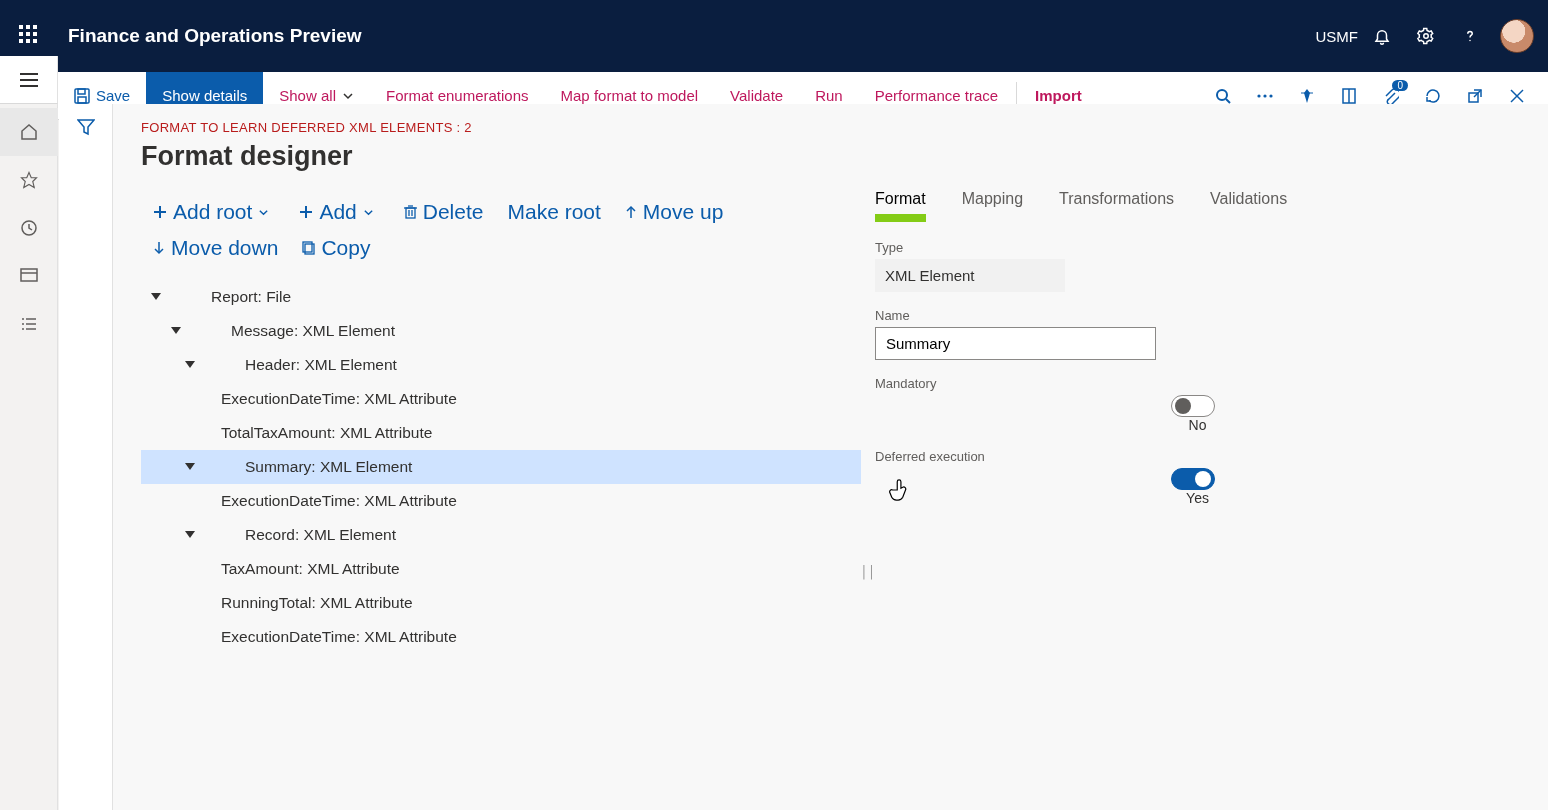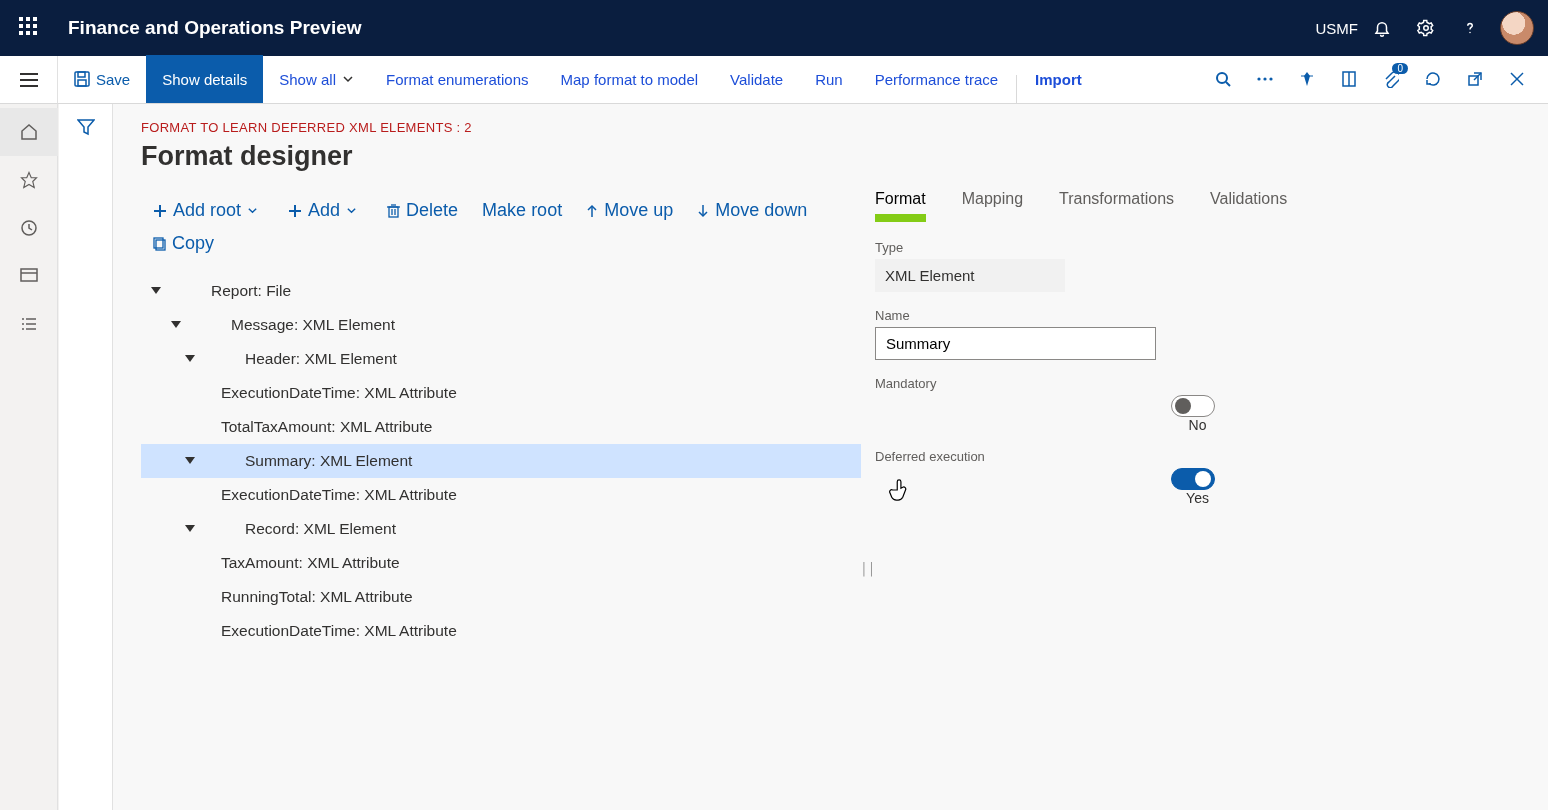--- a/index.html
+++ b/index.html
@@ -10,21 +10,21 @@
     color: #323130;
     background: #f3f2f1;
     width: 1548px;
     height: 810px;
     overflow: hidden;
   }
   
   .topbar {
     background: #0a1e3f;
     color: #fff;
-    height: 56px;
+    height: 72px;
     display: flex;
     align-items: center;
     padding: 0 14px;
   }
   .topbar .waffle {
     width: 28px; text-align:center; font-size:18px;
   }
   .topbar .brand {
     font-size: 19px; font-weight:600; margin-left: 26px;
   }
@@ -49,27 +49,27 @@
     width:34px;height:34px;border-radius:50%;
     background: radial-gradient(circle at 40% 35%, #f4d6c4 0 40%, #c98a6a 41% 100%);
     border:1px solid #6b3f2b;
     margin-left:8px;
   }
   
   .actionbar {
     background:#fff;
     border-bottom:1px solid #d9d9d9;
     height:48px;
-    display:flex; align-items:flex-end;
+    display:flex; align-items:center;
     padding-left:58px;
   }
   .actionbar .abtn {
     display:flex; align-items:center;
     padding:0 16px; height:48px;
-    font-size:15px; color:#1d4ed8;
+    font-size:15px; color:#be185d;
     cursor:pointer;
   }
   .actionbar .abtn.save { color:#0b5cab; }
   .actionbar .abtn.save svg { margin-right:6px; }
   .actionbar .abtn.active { background:#0b5cab; color:#fff; }
   .actionbar .abtn.import { font-weight:600; }
   .actionbar .sep { width:1px; height:28px; background:#d9d9d9; margin:0 2px;}
   .actionbar .rightset { margin-left:auto; display:flex; align-items:center; padding-right:10px;}
   .actionbar .ricon {
     width:42px; height:48px; display:flex; align-items:center; justify-content:center;
@@ -106,21 +106,21 @@
   
   .main {
     position:absolute; top:104px; left:113px; right:0; bottom:0;
     background:#f8f8f8;
     padding:16px 28px;
     overflow:auto;
   }
   .breadcrumb { font-size:13px; letter-spacing:.3px; color:#b91c1c; }
   .pagetitle { font-size:27px; font-weight:600; margin:6px 0 18px; }
   .toolbar-row { display:flex; align-items:center; gap:0; margin-bottom:10px; flex-wrap:wrap;}
-  .tbtn { display:flex; align-items:center; color:#0b5cab; font-size:18px;
+  .tbtn { display:flex; align-items:center; color:#0b5cab; font-size:21px;
           padding:6px 12px; cursor:pointer;}
   .tbtn svg { margin-right:6px; }
   .content-cols { display:flex; }
   .treecol { flex:0 0 720px; padding-top:4px; }
   .tree-row { display:flex; align-items:center; height:34px; font-size:15.5px;gap:24px; }
   .tree-row.selected { background:#cfe3ff; }
   .caret { width:14px; display:inline-block; margin-right:8px; color:#323130;}
   .indent0{padding-left:10px;} .indent1{padding-left:30px;} .indent2{padding-left:44px;}
   .indent3{padding-left:80px;}
   .tree-row .caret svg{vertical-align:middle;}

